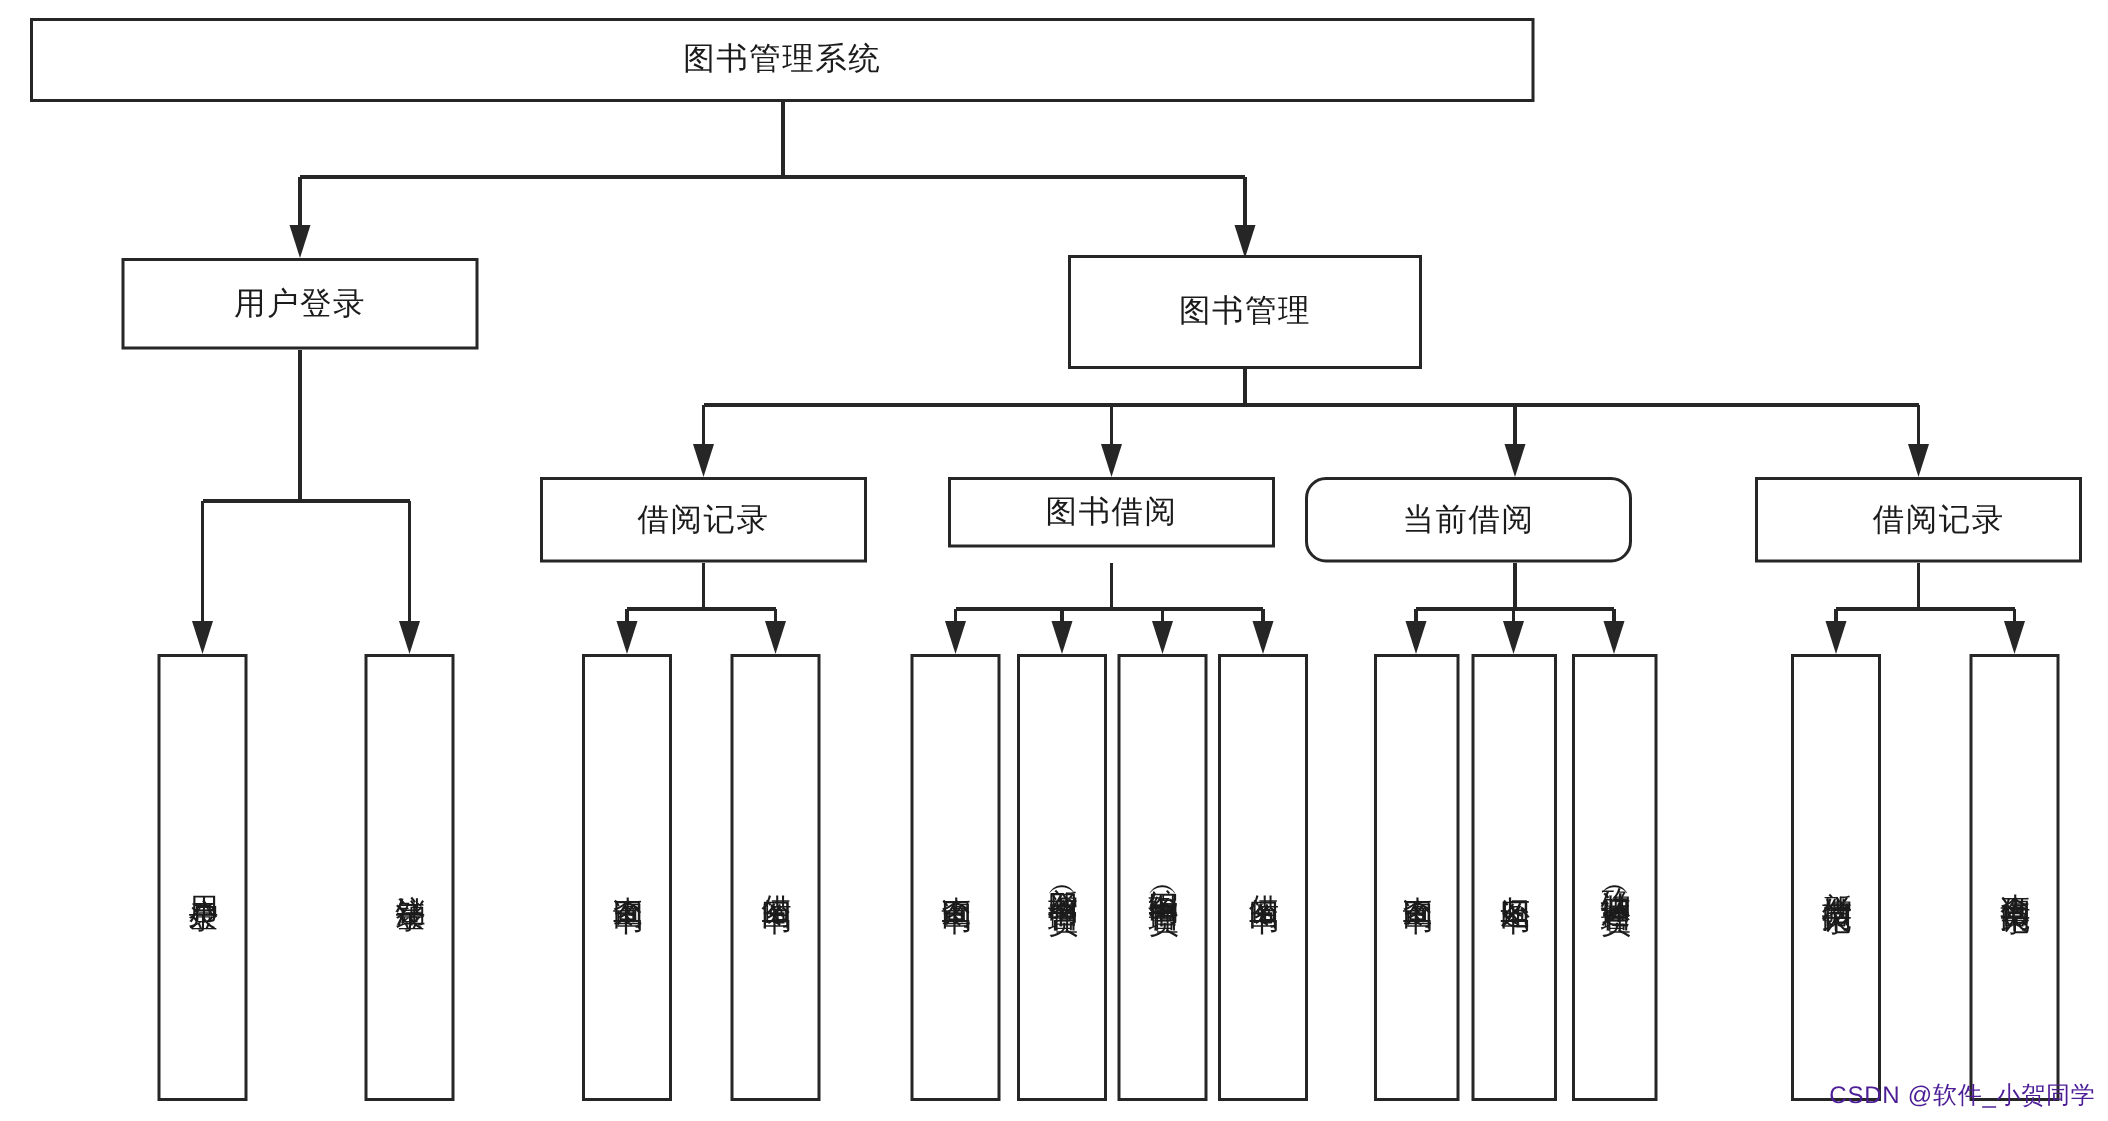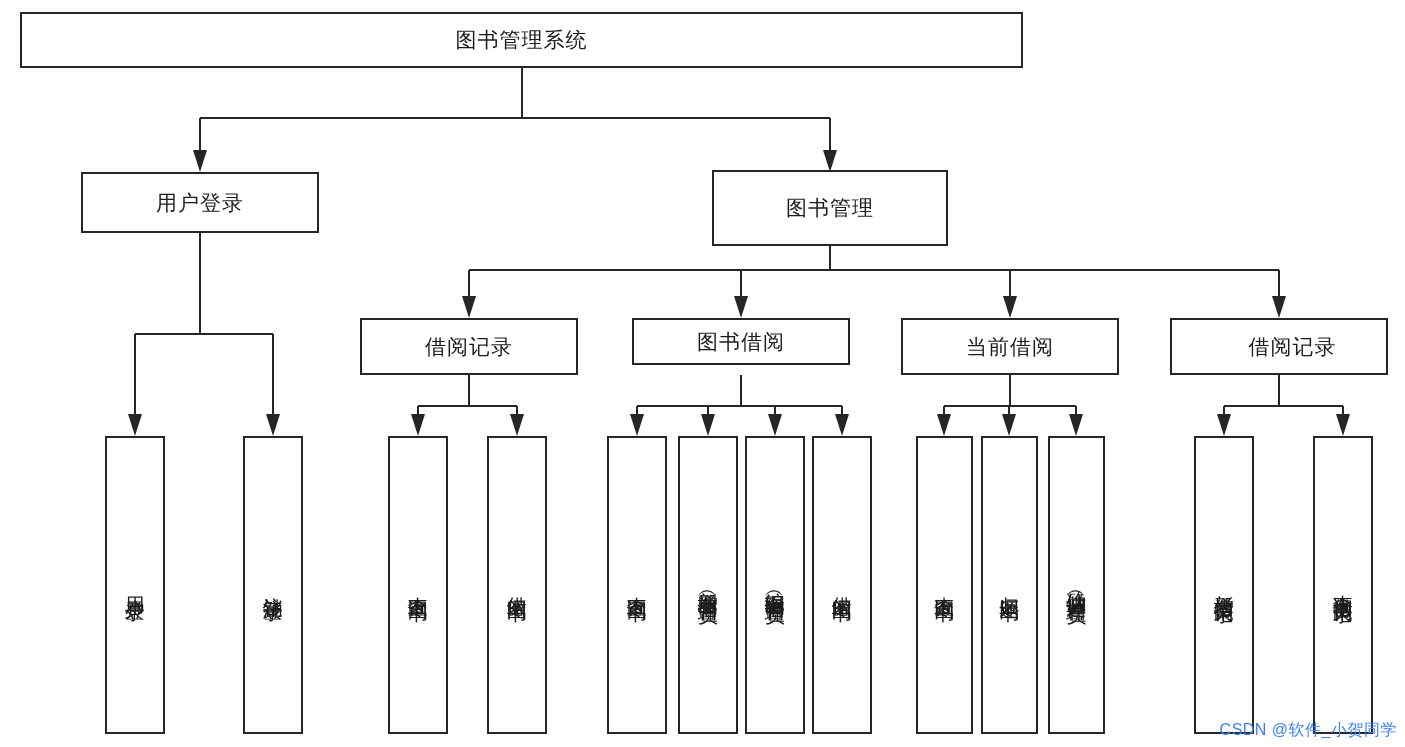--- a/index.html
+++ b/index.html
@@ -61,21 +61,21 @@
   }
   .node-title {
     font-size: 22px;
     letter-spacing: 2px;
   }
   #watermark {
     position: absolute;
     right: 8px;
     bottom: 6px;
     font-size: 16px;
-    color: #3b82f6;
+    color: #4c1d95;
     letter-spacing: 0.5px;
     white-space: nowrap;
     font-family: "Liberation Sans", "DejaVu Sans", sans-serif;
   }
 </style>
 </head>
 <body>
 
 <div id="canvas">
 
@@ -143,21 +143,21 @@
       </div>
       <div class="node horizontal" style="left: 712px; top: 170px; width: 236px; height: 76px;">
         <span class="hlabel">图书管理</span>
       </div>
       <div class="node horizontal" style="left: 360px; top: 318px; width: 218px; height: 57px;">
         <span class="hlabel">借阅记录</span>
       </div>
       <div class="node horizontal" style="left: 632px; top: 318px; width: 218px; height: 47px;">
         <span class="hlabel">图书借阅</span>
       </div>
-      <div class="node horizontal" style="left: 901px; top: 318px; width: 218px; height: 57px;">
+      <div class="node horizontal" style="left: 870px; top: 318px; width: 218px; height: 57px; border-radius: 14px;">
         <span class="hlabel">当前借阅</span>
       </div>
       <div class="node horizontal" style="left: 1170px; top: 318px; width: 218px; height: 57px; padding-left: 27px;">
         <span class="hlabel">借阅记录</span>
       </div>
       <div class="node vertical" style="left: 105px; top: 436px; width: 60px; height: 298px;">
         <span class="vlabel">用户登录</span>
       </div>
       <div class="node vertical" style="left: 243px; top: 436px; width: 60px; height: 298px;">
         <span class="vlabel">注销登录</span>

